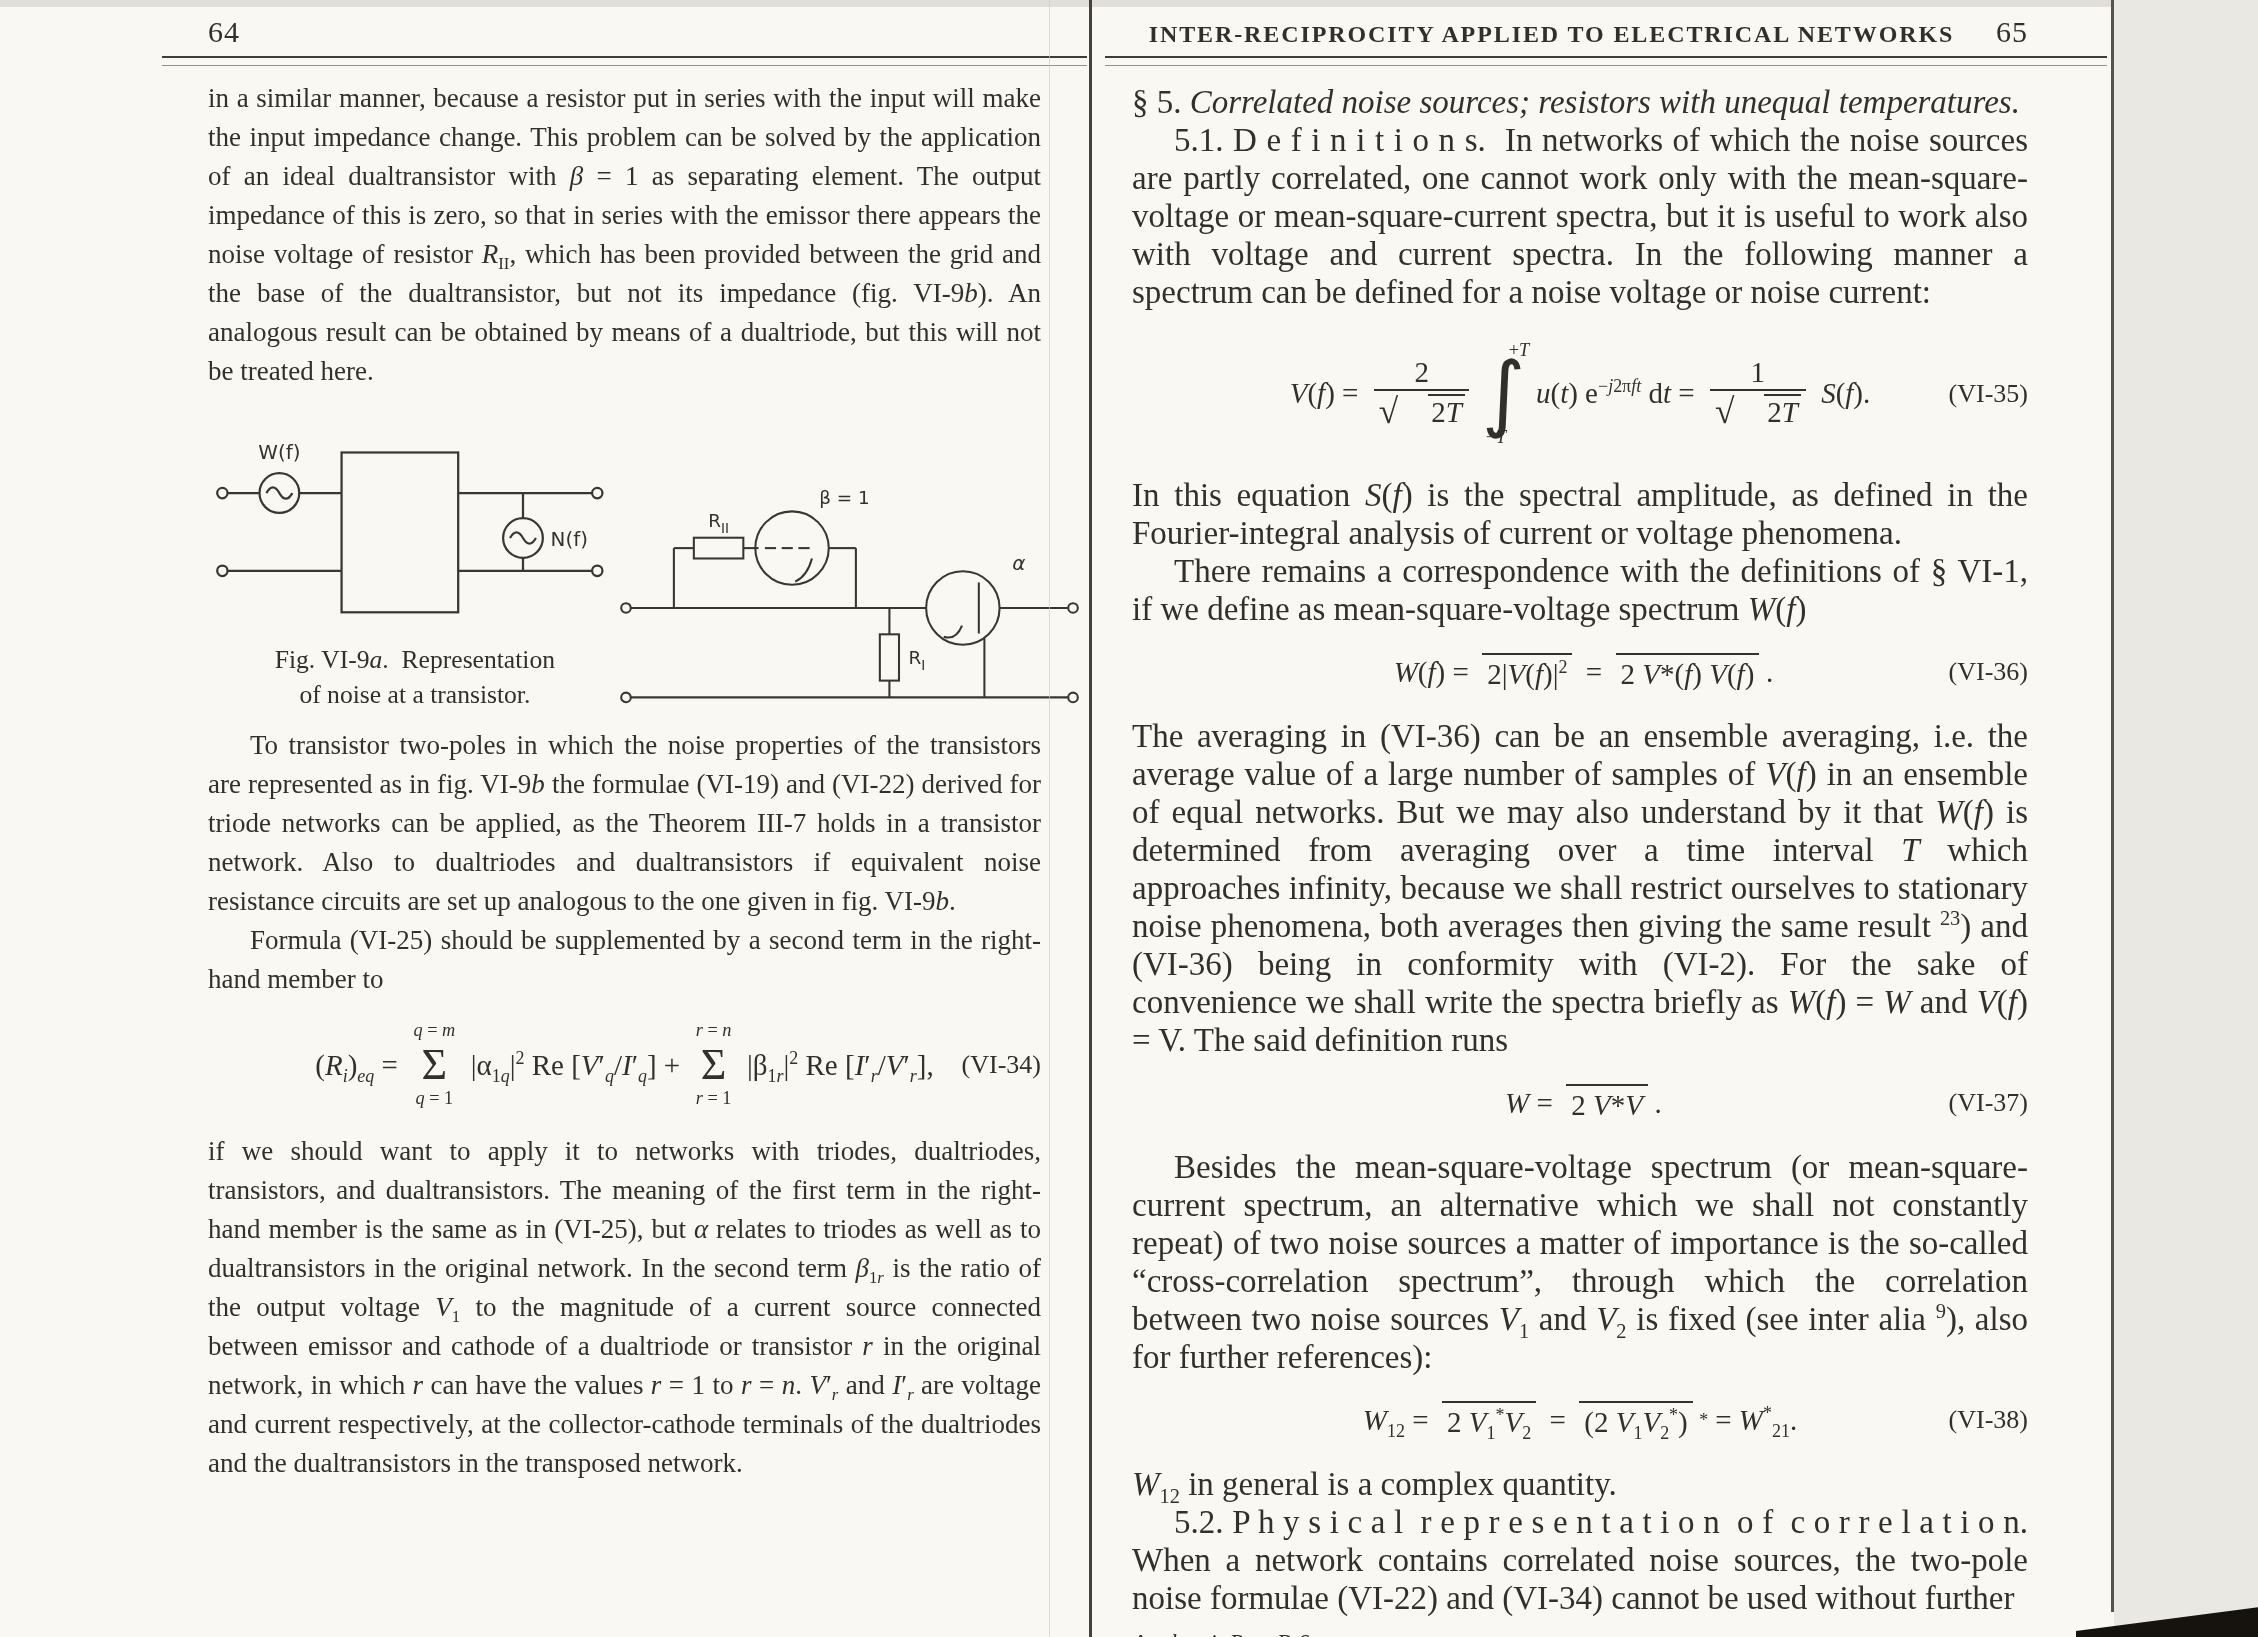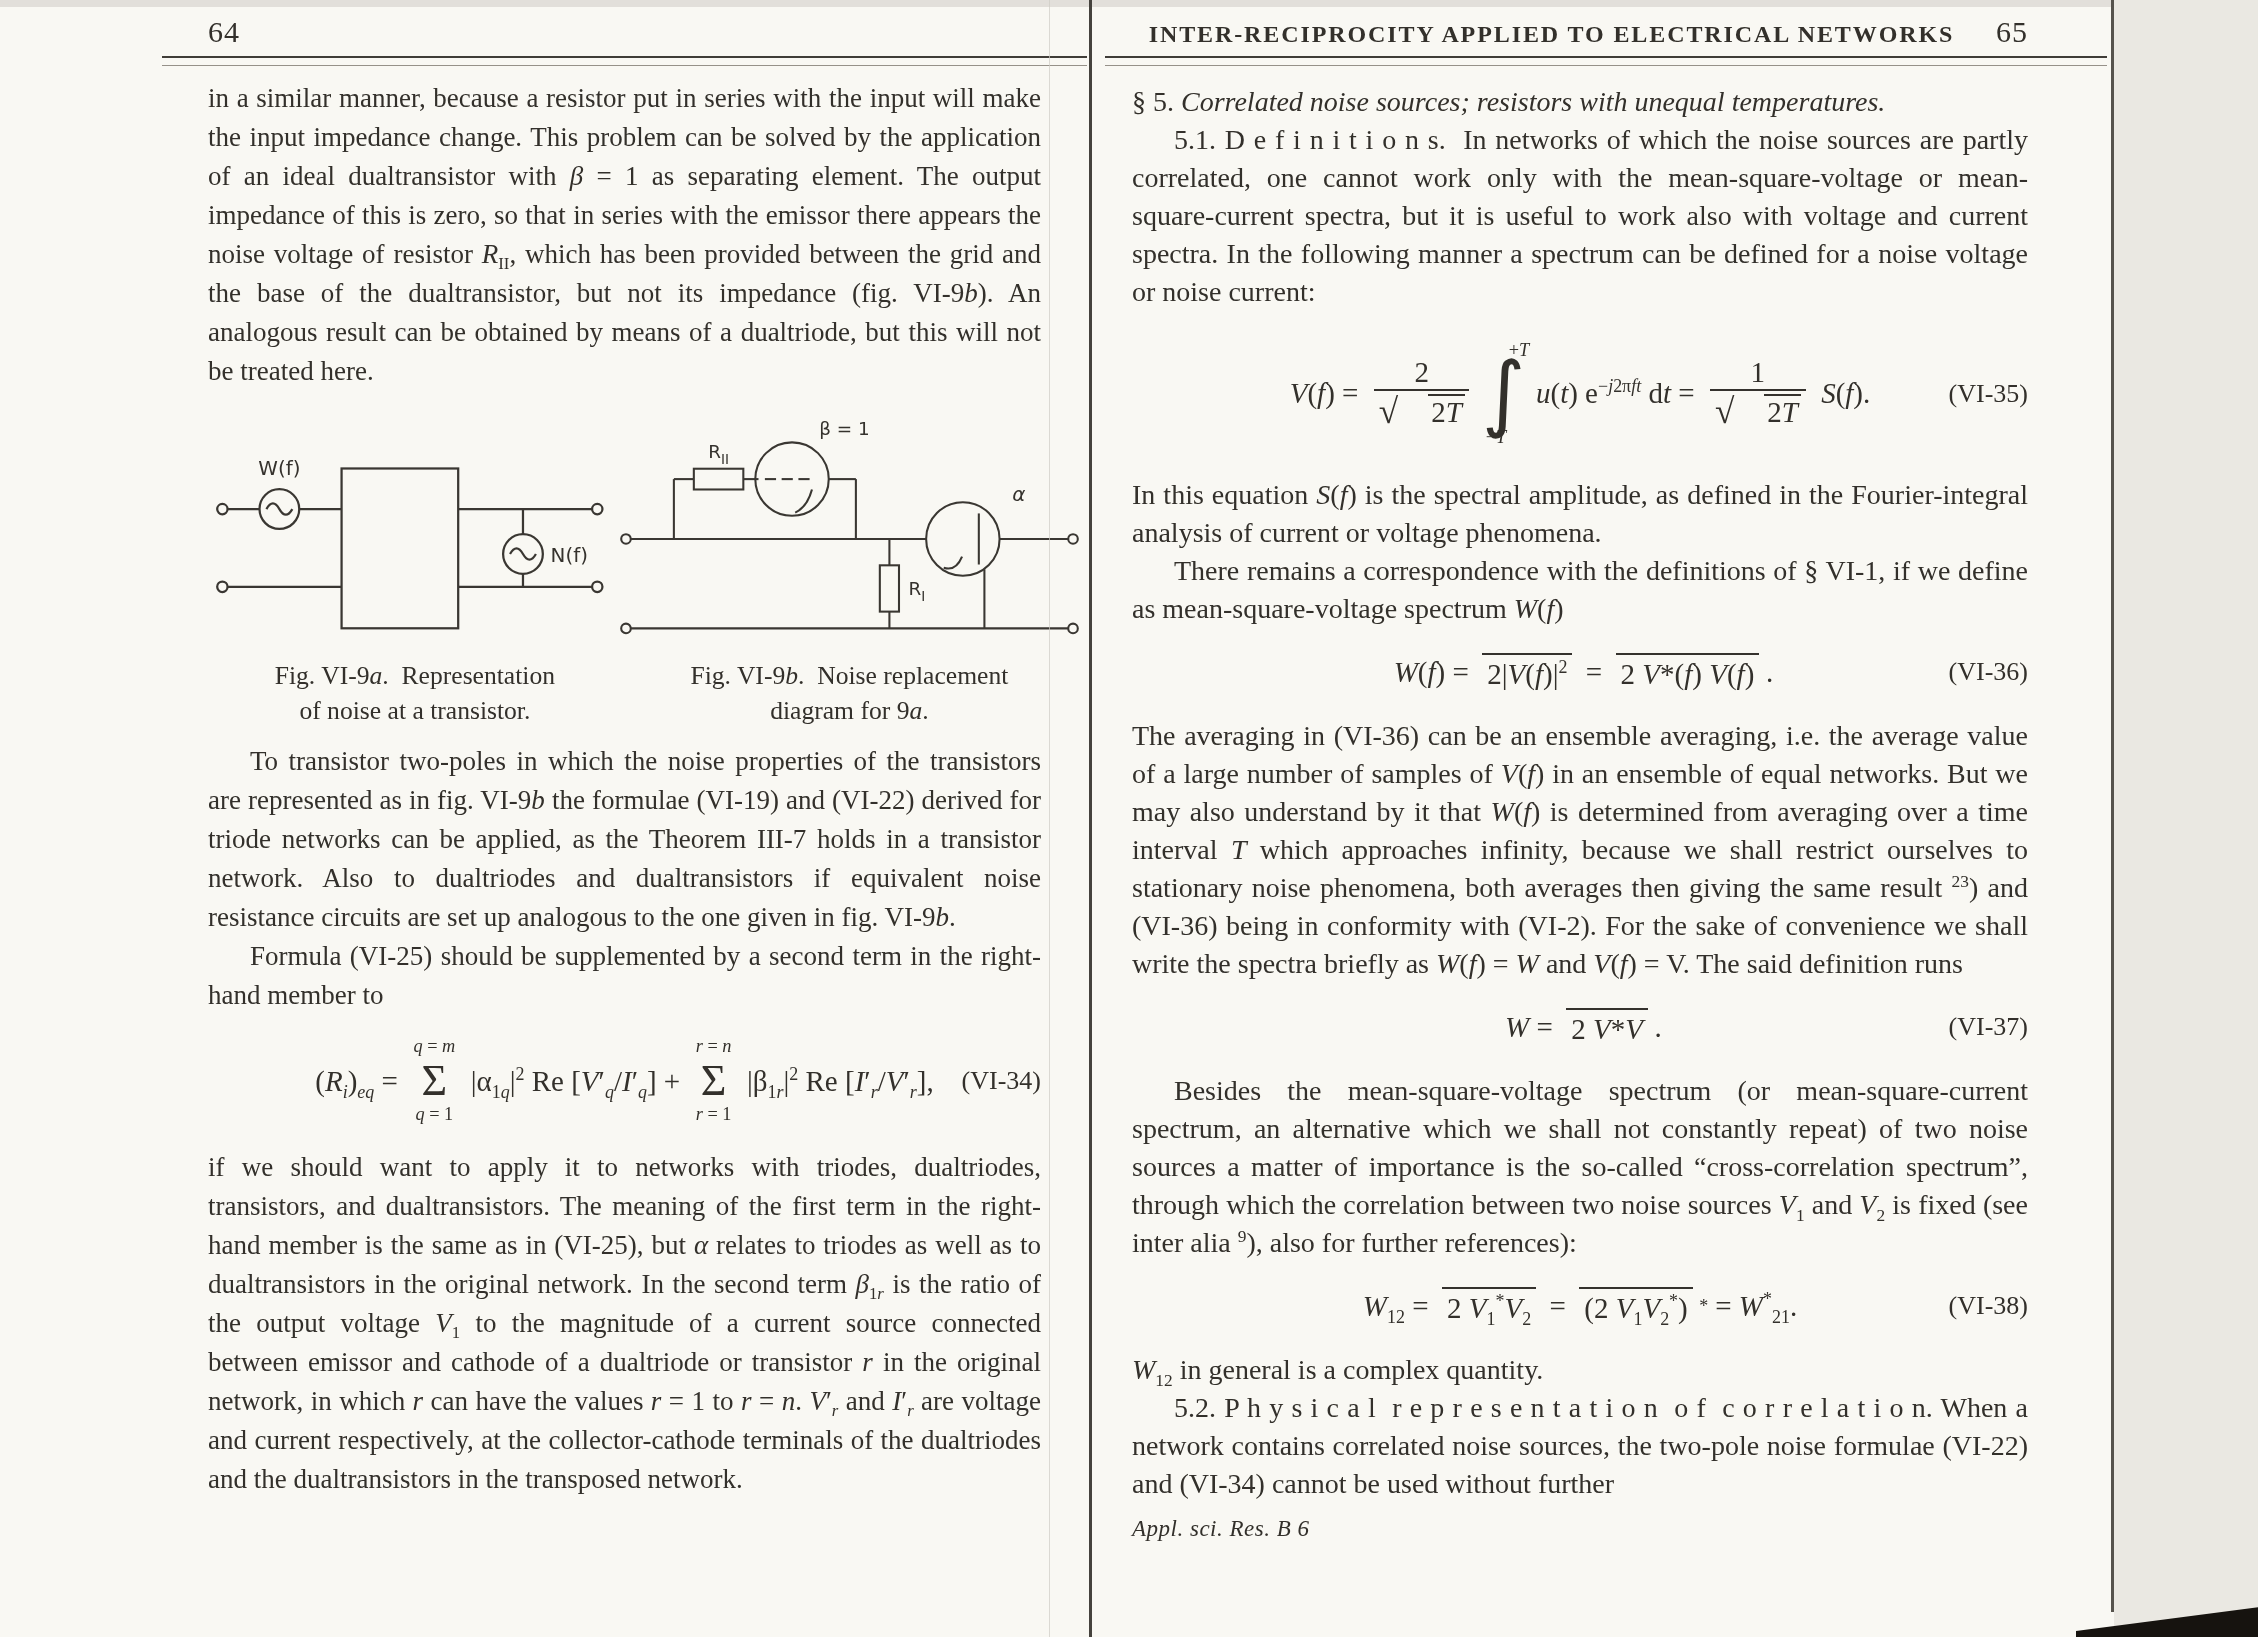--- a/index.html
+++ b/index.html
@@ -20,21 +20,21 @@
   .hdr{display:flex;align-items:baseline;}
   .pageno{font-size:30px;letter-spacing:1px;}
   .running-head{flex:1;text-align:center;font-size:25px;letter-spacing:3.9px;white-space:nowrap;}
   .page-right .running-head{font-size:24px;letter-spacing:1.9px;font-weight:bold;}
   .rule{height:6.8px;border-top:2.9px solid #403d38;border-bottom:1px solid #969189;}
   .rule-left{margin:6.8px -46px 0 -46px;}
   .rule-right{margin:6.8px -79px 0 -27px;}
   
   p{margin:0;}
   .body{font-size:27px;line-height:39px;text-align:justify;}
-  .page-right .body{font-size:28px;line-height:38px;}
+  .page-right .body{font-size:33px;line-height:38px;}
   .ind{text-indent:42px;}
   .mt{margin-top:13.5px;}
   sub,sup{font-size:62%;line-height:0;}
   .sec-head{font-size:28px;line-height:39px;margin-top:17.4px;}
   .footer-note{font-size:23px;margin-top:13px;letter-spacing:0.5px;font-style:italic;}
   
   .fig-row{display:flex;align-items:flex-end;justify-content:space-between;margin:19.3px 0 13.5px 0;padding:0 3.9px;}
   figure{margin:0;display:flex;flex-direction:column;align-items:center;}
   figcaption{text-align:center;font-size:25.6px;line-height:35px;margin-top:15.4px;}
   svg{overflow:visible;}
@@ -131,24 +131,20 @@
             <path d="M 408 196 q 15 5 23 -14"></path>
             <line x1="459" y1="198" x2="459" y2="272"></line>
             <line x1="478" y1="160" x2="564" y2="160"></line>
             <line x1="16" y1="272" x2="564" y2="272"></line>
           </g>
           <text class="svg-label" x="126" y="58" text-anchor="middle"><tspan>R</tspan><tspan dy="8" font-size="17">II</tspan></text>
           <text class="svg-label" x="252" y="30" text-anchor="start">β = 1</text>
           <text class="svg-label" x="364" y="230" text-anchor="start"><tspan>R</tspan><tspan dy="8" font-size="17">I</tspan></text>
           <text class="svg-label-i" x="494" y="112" text-anchor="start">α</text>
         </svg>
-        <figcaption>
-          <span>Fig. VI-9<i>b</i>.&nbsp; Noise replacement</span><br>
-          <span>diagram for 9<i>a</i>.</span>
-        </figcaption>
       </figure>
     </div>
 
     <p class="body ind">To transistor two-poles in which the noise properties of the transistors are represented as in fig. VI-9<i>b</i> the formulae (VI-19) and (VI-22) derived for triode networks can be applied, as the Theorem III-7 holds in a transistor network. Also to dualtriodes and dualtransistors if equivalent noise resistance circuits are set up analogous to the one given in fig. VI-9<i>b</i>.</p>
     <p class="body ind">Formula (VI-25) should be supplemented by a second term in the right-hand member to</p>
 
     <div class="eq" style="min-height:106px;">
       <span class="eqtext">(<i>R<sub>i</sub></i>)<sub><i>eq</i></sub> =</span>
       <span class="bigsum">
         <span class="sum-lim"><i>q</i> = <i>m</i></span>

